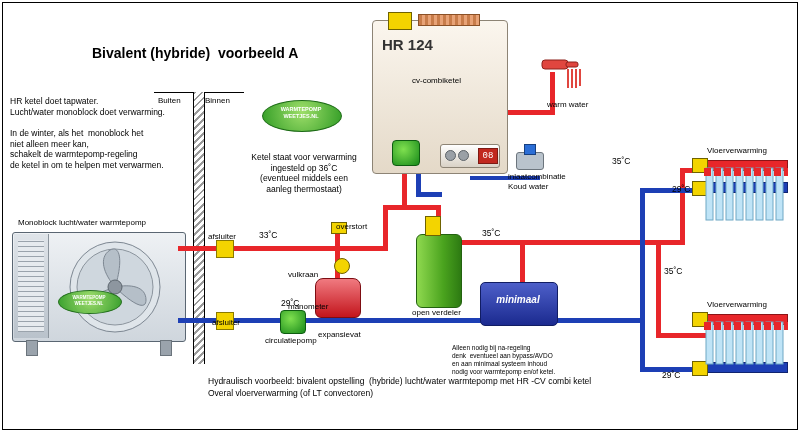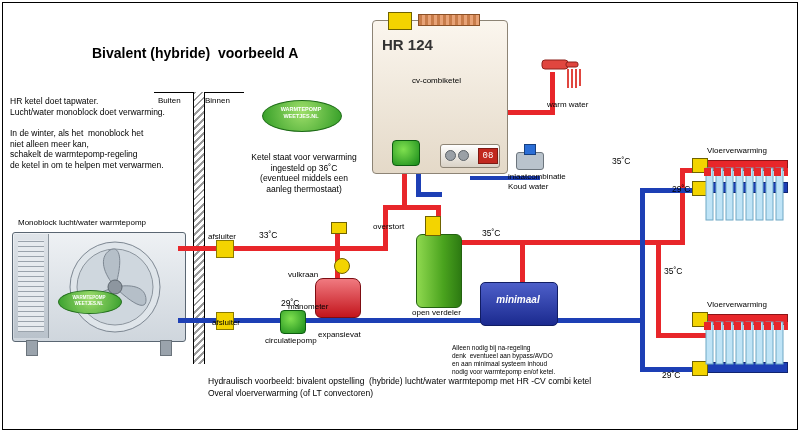--- a/index.html
+++ b/index.html
@@ -136,21 +136,21 @@
 
   <div class="abs" style="left:315px;top:278px;width:44px;height:38px;background:linear-gradient(180deg,#f07a80,#c3151c);
               border:1px solid #7d0d12;border-radius:8px 8px 6px 6px;"></div>
   <div class="abs lbl" style="left:318px;top:330px;">expansievat</div>
 
   <div class="abs" style="left:334px;top:258px;width:14px;height:14px;border-radius:50%;background:#f3d400;border:1px solid #6f6200;"></div>
   <div class="abs lbl" style="left:288px;top:256px;margin-top:46px;">manometer</div>
   <div class="abs lbl" style="left:288px;top:270px;">vulkraan</div>
 
   <div class="abs" style="left:331px;top:222px;width:14px;height:10px;background:#f3d400;border:1px solid #6f6200;"></div>
-  <div class="abs lbl" style="left:336px;top:222px;margin-left:37px;">overstort</div>
+  <div class="abs lbl" style="left:336px;top:222px;">overstort</div>
 
   <div class="abs" style="left:416px;top:234px;width:44px;height:72px;background:linear-gradient(90deg,#8fd94f,#4aa31e 60%,#2d7a12);
               border:1px solid #23620f;border-radius:6px;"></div>
   <div class="abs" style="left:425px;top:216px;width:14px;height:18px;background:#f3d400;border:1px solid #6f6200;"></div>
   <div class="abs lbl" style="left:412px;top:308px;">open verdeler</div>
 
   <div class="abs" style="left:480px;top:282px;width:76px;height:42px;background:linear-gradient(180deg,#4d5fc9,#1b2a8f);
               border:1px solid #111d63;border-radius:5px;"></div>
   <div class="abs" style="left:480px;top:294px;width:76px;text-align:center;font-size:10px;font-style:italic;color:#fff;font-weight:bold;">minimaal</div>
   <div class="abs txt" style="left:452px;top:344px;width:170px;font-size:6.5px;">Alleen nodig bij na-regeling

